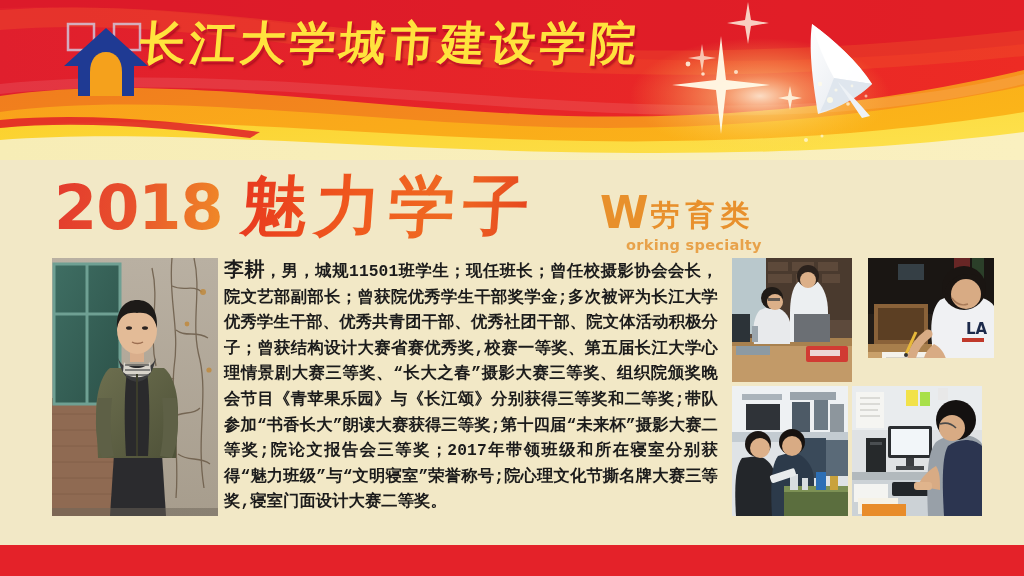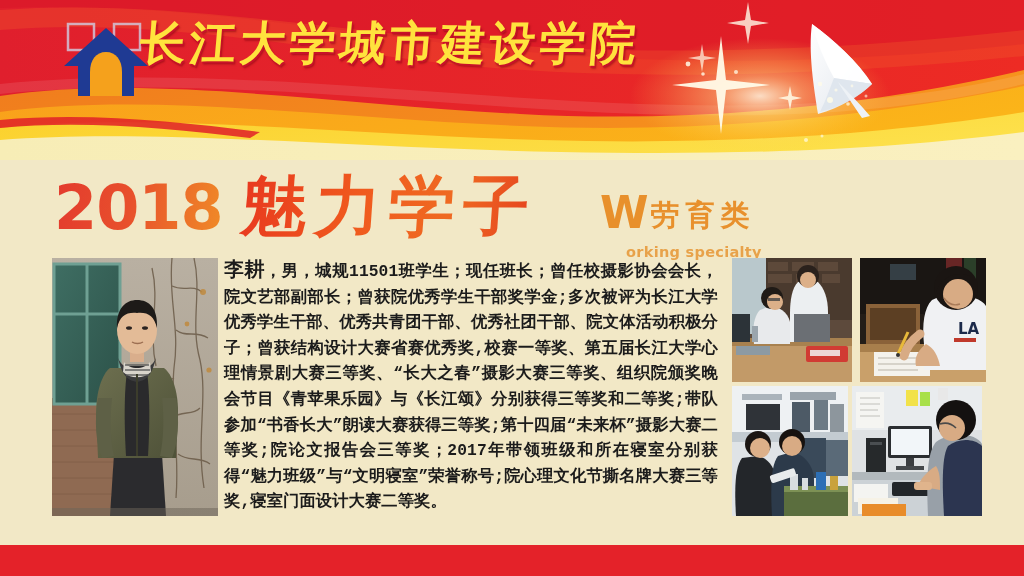--- a/index.html
+++ b/index.html
@@ -65,21 +65,21 @@
     font-size:44px; font-weight:bold; line-height:34px;
     color:#e8902c; font-family:"DejaVu Sans","Liberation Sans",sans-serif;
   }
   .badge-cn {
     font-family:"DejaVu Serif","Liberation Serif",serif;
     font-size:29px; font-weight:bold; color:#e8902c;
     letter-spacing:6px; line-height:30px; margin-left:2px;
   }
   .badge-en {
     font-size:14.5px; font-weight:bold; color:#e8a24a;
-    letter-spacing:.3px; margin-left:26px; margin-top:14px;
+    letter-spacing:.3px; margin-left:26px; margin-top:7px;
   }
 
   
   .portrait {
     position:absolute; left:52px; top:258px;
     width:166px; height:258px; overflow:hidden;
     background:#6d7364;
   }
 
   
@@ -90,21 +90,21 @@
     font-size:16.3px; font-weight:bold; line-height:25.6px;
     color:#1b1b1b; text-align:justify; text-justify:inter-character;
     letter-spacing:.1px;
   }
   .bio .name { font-size:20px; font-weight:bold; letter-spacing:0; }
 
   
   .grid { position:absolute; left:732px; top:258px; width:250px; height:258px; }
   .cell { position:absolute; overflow:hidden; background:#333; }
   .cell.c0 { left:0;    top:0;    width:120px; height:124px; }
-  .cell.c1 { left:128px;top:0;    width:126px; height:124px; }
+  .cell.c1 { left:136px;top:0;    width:126px; height:100px; }
   .cell.c2 { left:0;    top:128px;width:116px; height:130px; }
   .cell.c3 { left:120px;top:128px;width:130px; height:130px; }
 
   
   .footer-bar { position:absolute; left:0; top:545px; width:1024px; height:31px; background:#e42229; }
 
   svg { display:block; }
 </style>
 </head>
 <body>

